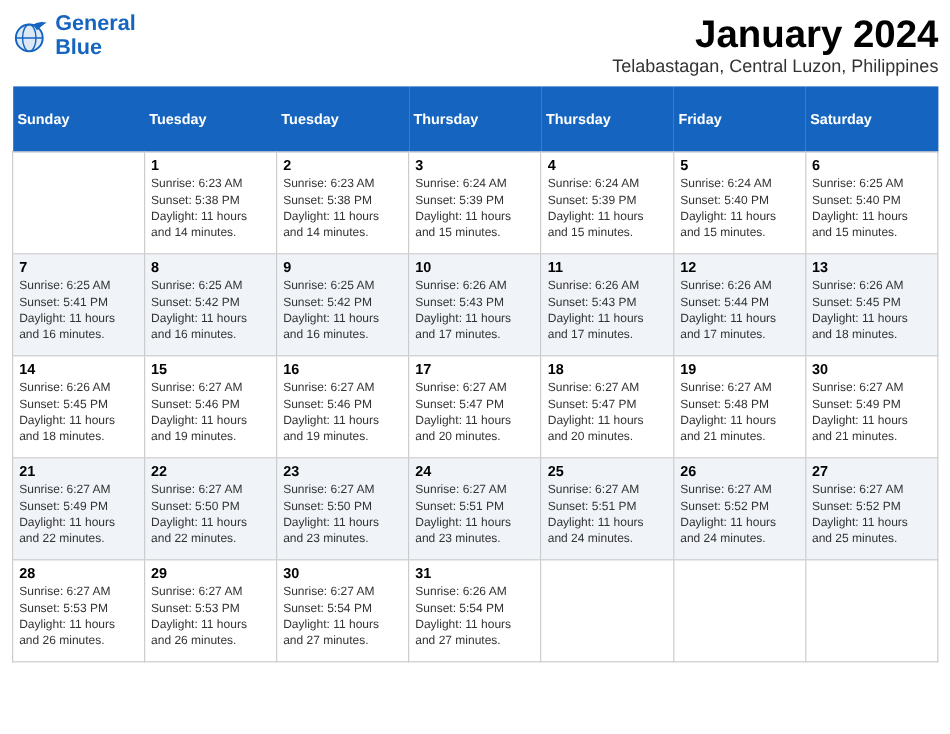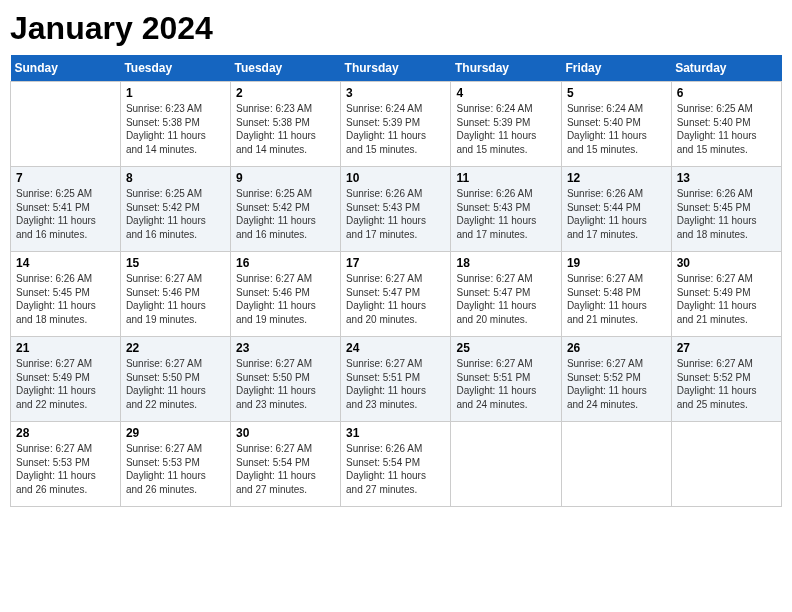--- a/index.html
+++ b/index.html
@@ -45,21 +45,21 @@
       color: #333;
     }
     table {
       width: 100%;
       border-collapse: collapse;
       font-size: 10.5px;
     }
     thead tr th {
       background-color: #1565c0;
       color: #fff;
-      padding: 6px 4px;
+      padding: 20px 4px;
       text-align: left;
       font-size: 12px;
       font-weight: bold;
     }
     tbody tr td {
       border: 1px solid #ccc;
       vertical-align: top;
       padding: 4px 5px;
       width: 113px;
       min-height: 70px;
@@ -83,22 +83,39 @@
       font-size: 10px;
     }
     .empty-cell {
       background-color: #fff !important;
     }
   </style>
 </head>
 <body>
 
 <div class="header">
+  <div class="logo">
+    <svg class="logo-icon" viewBox="0 0 40 40">
+      <rect x="0" y="0" width="40" height="40" fill="white"></rect>
+
+      <ellipse cx="18" cy="22" rx="14" ry="14" fill="#1565c0" opacity="0.15"></ellipse>
+      <ellipse cx="18" cy="22" rx="14" ry="14" fill="none" stroke="#1565c0" stroke-width="2"></ellipse>
+      <line x1="4" y1="22" x2="32" y2="22" stroke="#1565c0" stroke-width="1.5"></line>
+      <ellipse cx="18" cy="22" rx="7" ry="14" fill="none" stroke="#1565c0" stroke-width="1.5"></ellipse>
+
+      <path d="M22 8 Q28 4 36 6 Q30 10 26 14" fill="#1565c0"></path>
+    </svg>
+    <div class="logo-text">
+      <div><span>General</span></div>
+      <div><span style="color:#1565c0;">Blue</span></div>
+    </div>
+  </div>
   <div class="title-section">
     <div class="month-title">January 2024</div>
+    <div class="location">Telabastagan, Central Luzon, Philippines</div>
   </div>
 </div>
 
 <table>
   <thead>
     <tr>
     <th>Sunday</th>
         <th>Tuesday</th>
         <th>Tuesday</th>
         <th>Thursday</th>

